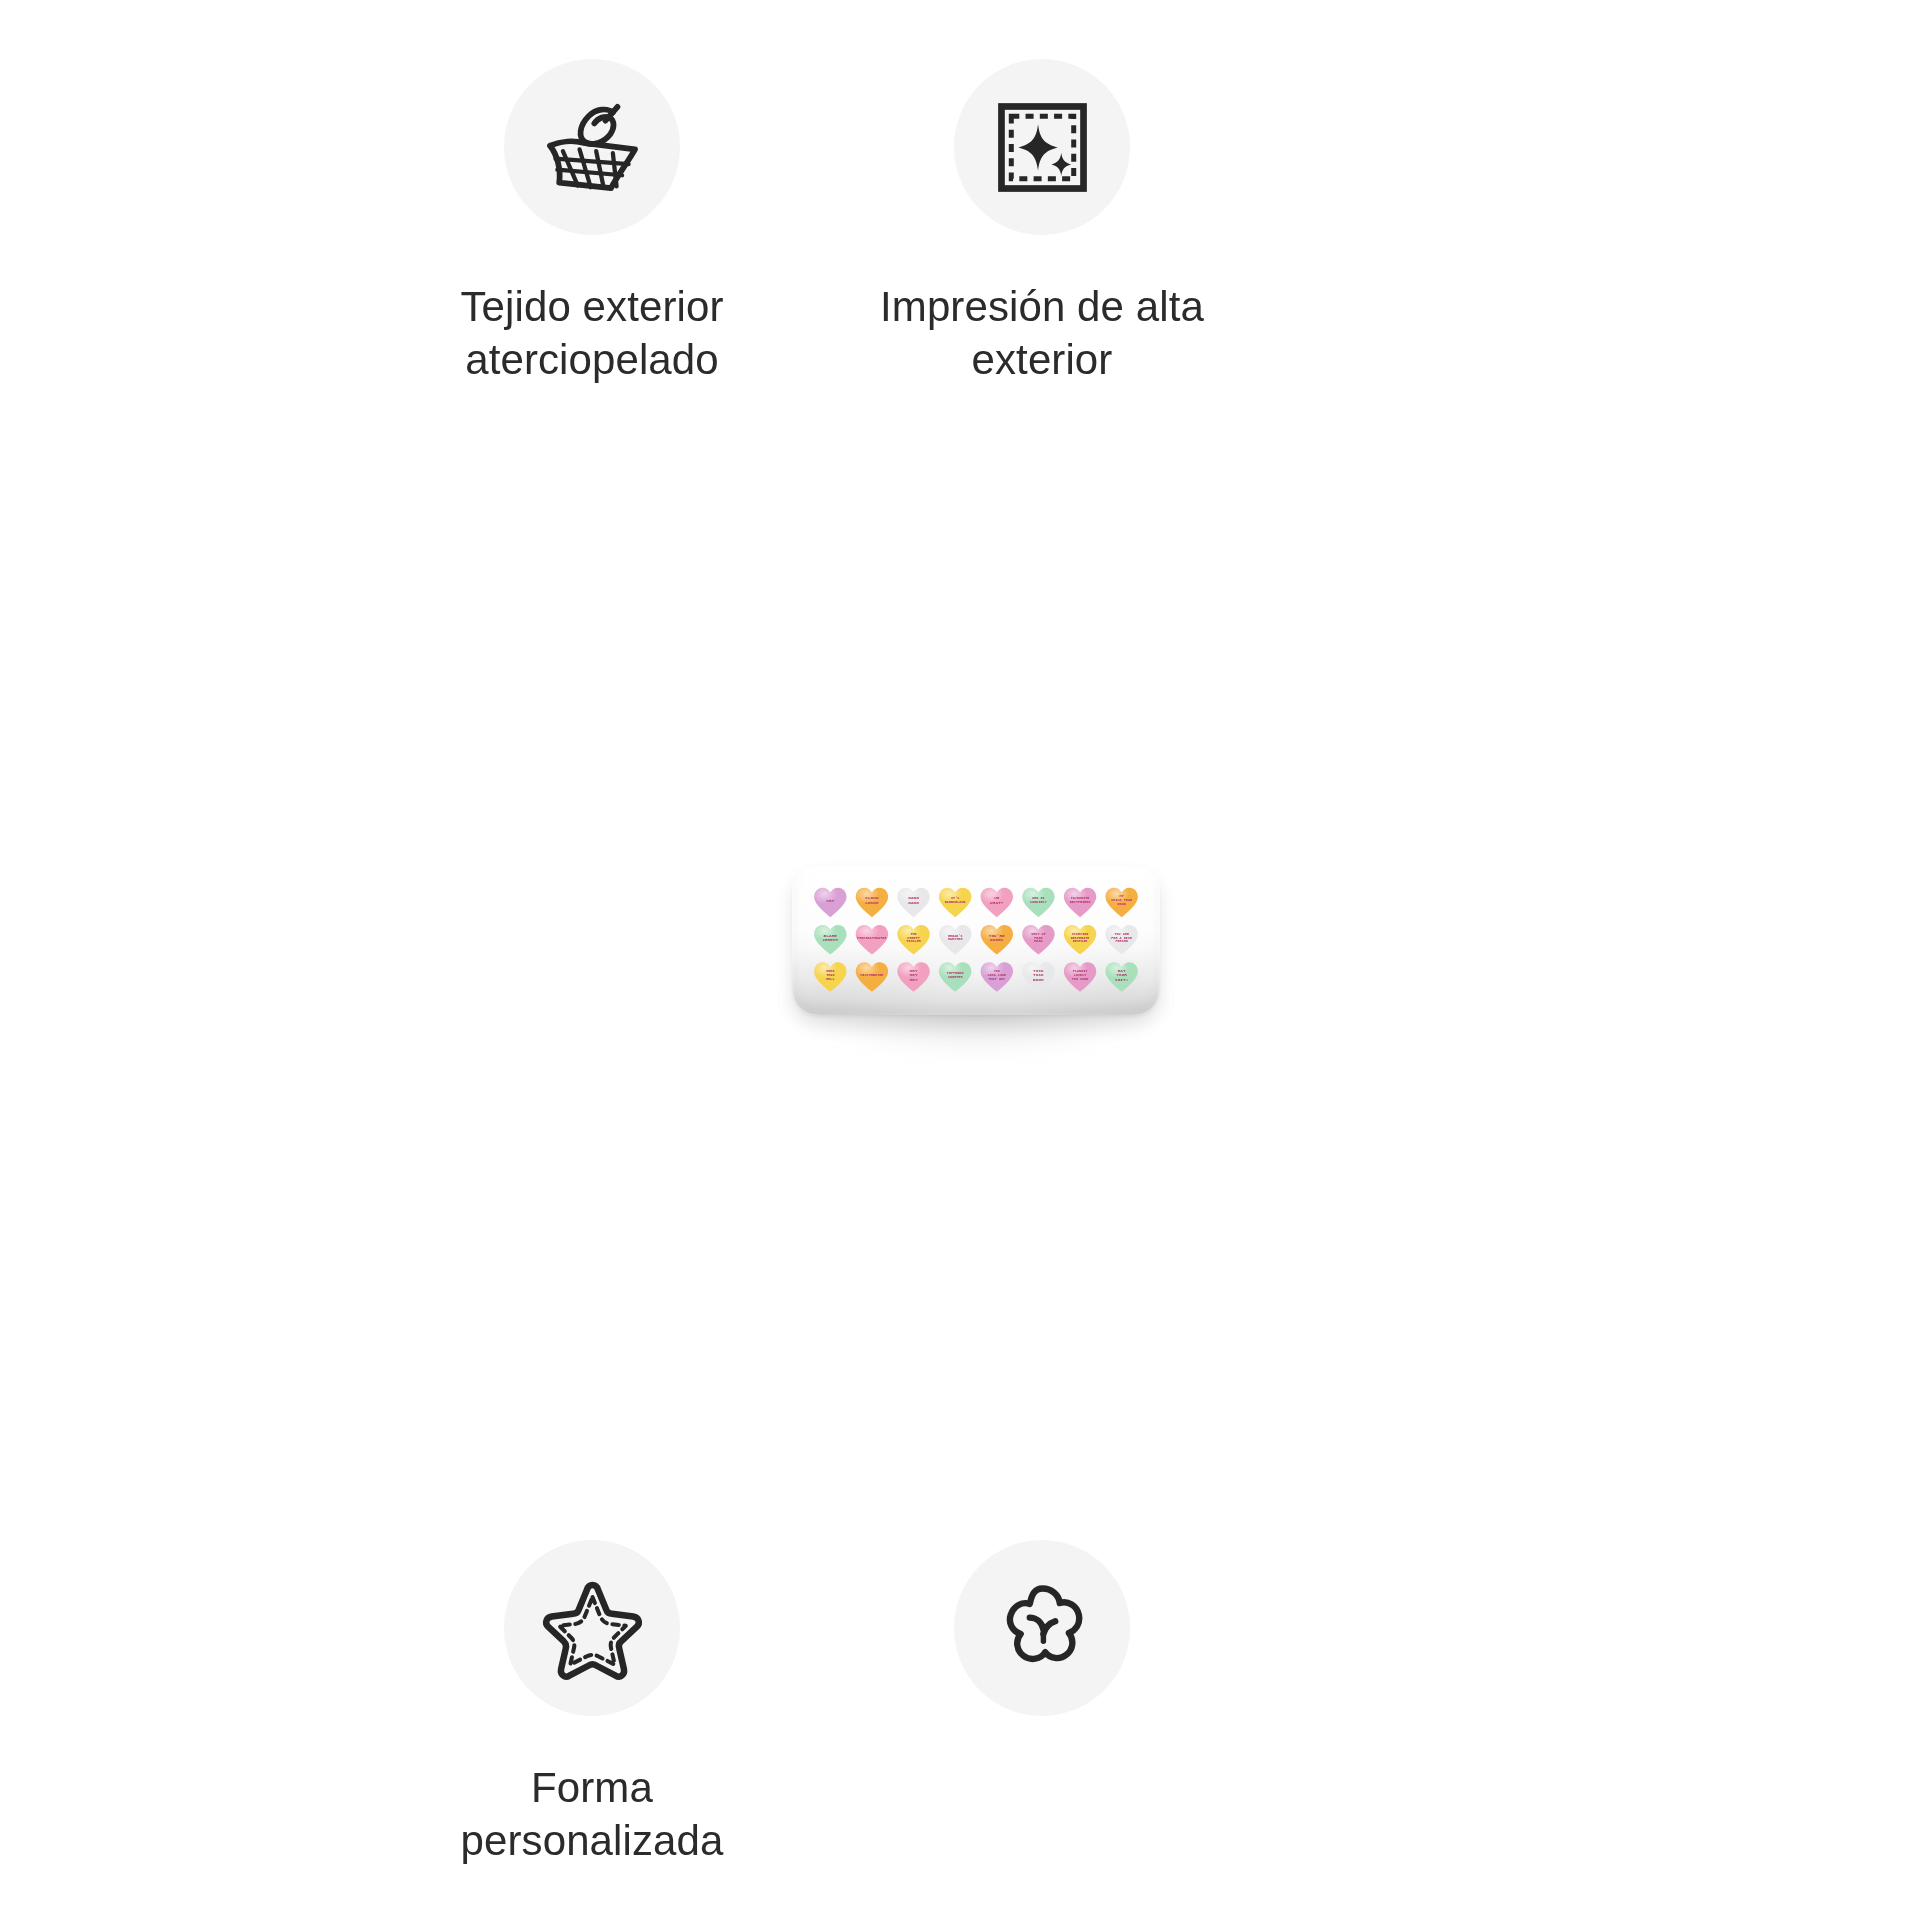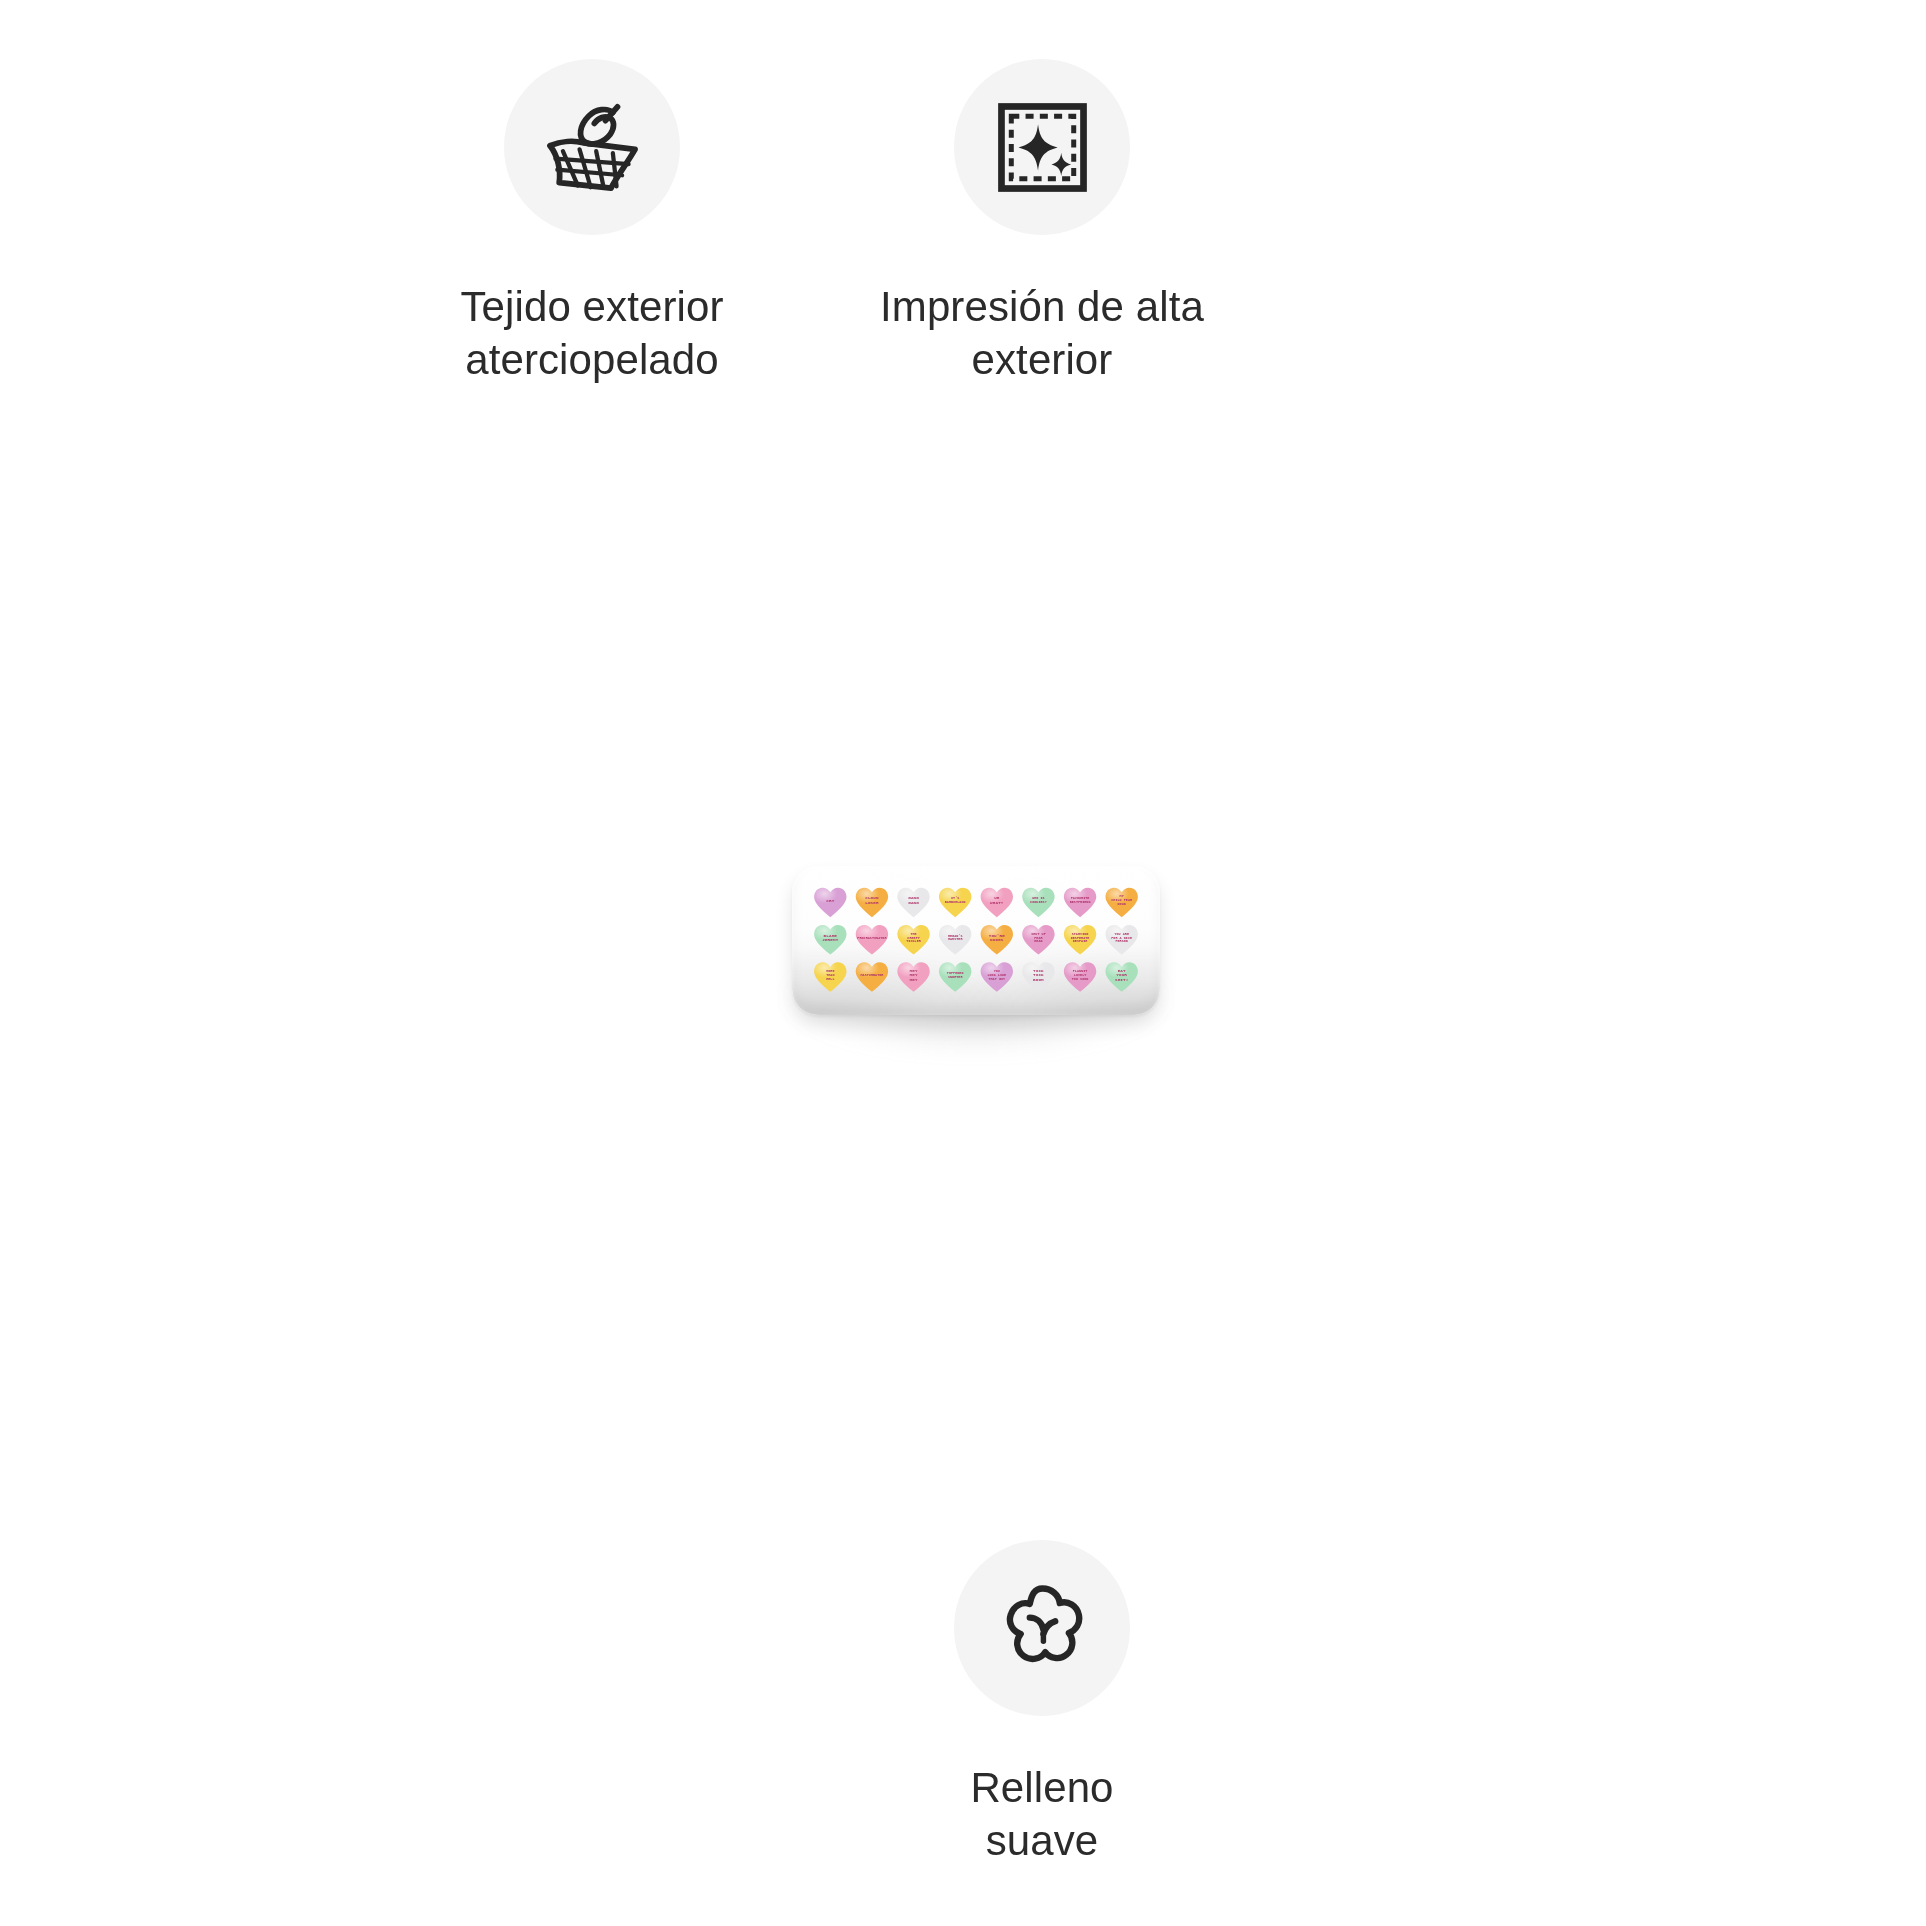--- a/index.html
+++ b/index.html
@@ -198,32 +198,40 @@
         <rect x="14" y="14" width="92" height="92" stroke="#262626" stroke-width="7.5"></rect>
         <rect x="25" y="25" width="70" height="70" stroke="#262626" stroke-width="5.6" stroke-dasharray="9 7"></rect>
         <path d="M55 34 C 57 50 62 56 77 60 C 62 64 57 70 55 86 C 53 70 48 64 33 60 C 48 56 53 50 55 34 Z" fill="#262626"></path>
         <path d="M81 66 C 82 74 85 77 92 79 C 85 81 82 84 81 92 C 80 84 77 81 70 79 C 77 77 80 74 81 66 Z" fill="#262626"></path>
       </svg>
     </div>
     <div class="feature-label">Impresión de alta
 exterior</div>
   </div>
 
+  <div class="feature" id="feat-2">
+    <div class="feature-icon-wrap">
+      <svg width="111" height="111" viewBox="0 0 120 120" fill="none" stroke="#262626" stroke-linecap="round" stroke-linejoin="round">
+        <path d="M60 13 C 63 13 65 15 66 18 L 75 40 C 76 43 78 44 81 44 L 104 47 C 110 48 112 54 108 58 L 91 74 C 88 76 88 79 89 82 L 94 104 C 95 110 90 114 85 111 L 64 100 C 61 98 59 98 56 100 L 35 111 C 30 114 25 110 26 104 L 31 82 C 32 79 31 76 29 74 L 12 58 C 8 54 10 48 16 47 L 39 44 C 42 44 44 43 45 40 L 54 18 C 55 15 57 13 60 13 Z" stroke-width="7"></path>
+        <path d="M60 26 L 68 46 C 70 51 73 54 78 55 L 96 57 L 83 70 C 80 73 79 77 80 81 L 84 99 L 66 90 C 62 88 58 88 54 90 L 36 99 L 40 81 C 41 77 40 73 37 70 L 24 57 L 42 55 C 47 54 50 51 52 46 L 60 26 Z" stroke-width="4.4" stroke-dasharray="7 6"></path>
+      </svg>
+    </div>
+    <div class="feature-label">Forma
+personalizada</div>
+  </div>
 
   <div class="feature" id="feat-3">
     <div class="feature-icon-wrap">
       <svg width="109" height="109" viewBox="0 0 120 120" fill="none" stroke="#262626" stroke-width="7" stroke-linecap="round" stroke-linejoin="round">
         <path d="M60 16 C 70 16 78 23 79 32 C 88 29 98 35 100 45 C 102 54 97 62 89 65 C 95 72 94 83 86 89 C 79 95 68 93 63 86 C 58 94 47 96 39 90 C 31 84 30 73 36 66 C 27 63 22 54 25 45 C 28 35 38 30 46 33 C 48 23 51 16 60 16 Z"></path>
         <path d="M46 48 C 53 48 59 53 61 61"></path>
         <path d="M74 52 C 68 54 63 59 61 66"></path>
         <path d="M61 61 L 61 74" stroke-width="6"></path>
       </svg>
     </div>
-    <div class="feature-label">Relleno
-suave</div>
   </div>
 
   <div class="product-stage">
     <div class="product-shadow"></div>
     <div class="plush">
       <div class="plush-sheen"></div>
       <div class="hearts-grid" id="hearts-grid">
           <div class="candy-heart">
             <div class="shape" style="background: rgb(217, 160, 214);"></div>
             <div class="msg" style="color: rgb(176, 53, 107);">CRY</div>

